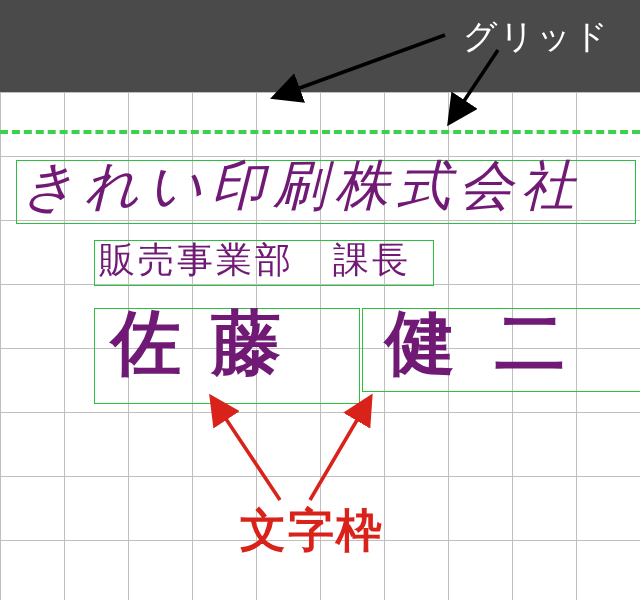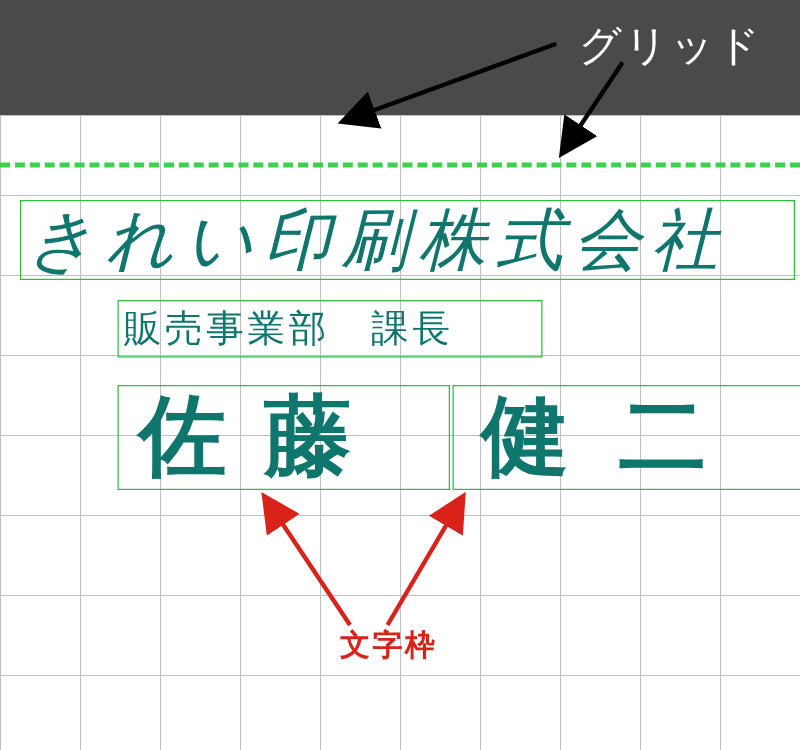--- a/index.html
+++ b/index.html
@@ -55,72 +55,71 @@
     border-top: 4px dashed #3bd24b;
     z-index: 2;
   }
 
   
   .frame {
     position: absolute;
     border: 1.5px solid #2fbf3f;
     background: rgba(255,255,255,0);
     display: flex;
-    align-items: center;
+    align-items: flex-end;
     white-space: nowrap;
     z-index: 4;
-    color: #0f766e;
+    color: #701a75;
   }
 
   .frame-company {
     left: 16px; top: 160px;
     width: 610px; height: 62px;
     font-size: 54px;
     letter-spacing: 8px;
     padding: 0 4px;
     font-style: italic;
     font-family: "HGS行書体", "Yu Mincho", serif;
   }
 
   .frame-dept {
     left: 94px; top: 240px;
     width: 330px; height: 44px;
-    font-size: 30px;
+    font-size: 36px;
     letter-spacing: 3px;
     padding: 0 4px;
   }
 
   .frame-name-l {
     left: 94px; top: 308px;
     width: 248px; height: 82px;
     font-size: 70px;
     letter-spacing: 30px;
-    padding: 0px 0 0 16px;
+    padding: 0px 0 12px 16px;
     font-weight: 600;
   }
   .frame-name-r {
     left: 362px; top: 308px;
     width: 258px; height: 82px;
     font-size: 70px;
     letter-spacing: 40px;
     padding: 0 0 0 22px;
     font-weight: 600;
   }
 
   .bottom-label {
     position: absolute;
     left: 240px;
     top: 500px;
     font-family: "Hiragino Sans", "Meiryo", sans-serif;
     font-weight: 800;
-    font-size: 24px;
+    font-size: 46px;
     color: #d9221a;
     letter-spacing: 2px;
     z-index: 6;
-    margin-left: 32px;
   }
 
   .arrow-layer {
     position: absolute;
     left: 0; top: 0;
     width: 640px; height: 600px;
     z-index: 5;
     pointer-events: none;
   }
 </style>

